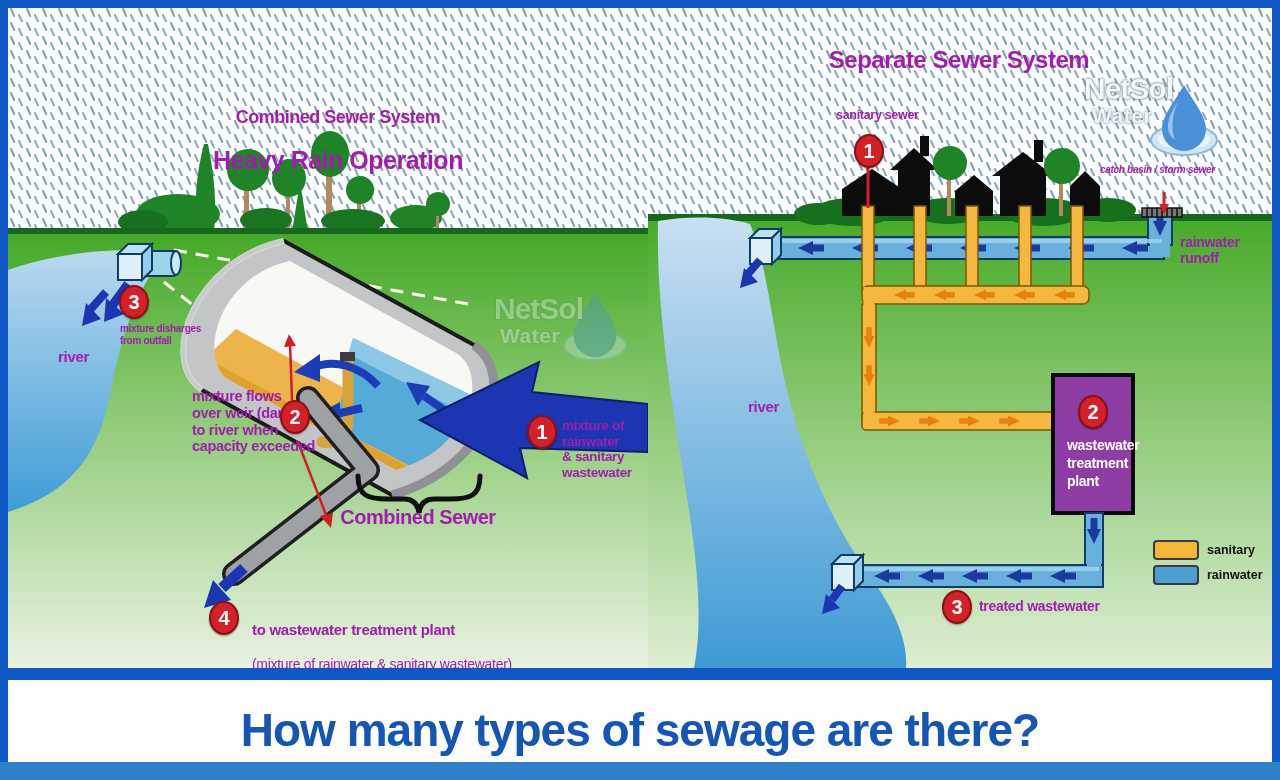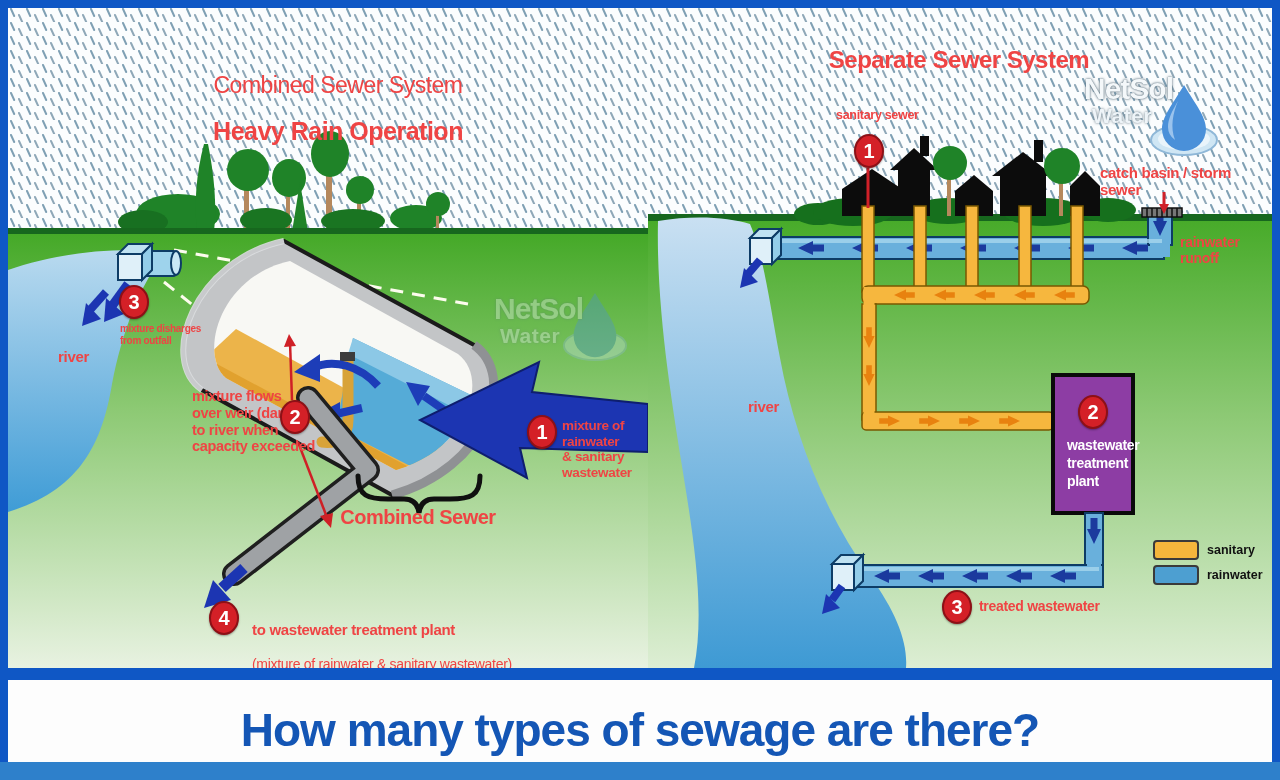--- a/index.html
+++ b/index.html
@@ -4,23 +4,23 @@
 <style>
   * { margin:0; padding:0; box-sizing:border-box; }
   body { font-family:"Liberation Sans","DejaVu Sans",sans-serif; background:#fff; }
   .frame { position:relative; width:1280px; height:780px; background:#0f57c5; overflow:hidden; }
   .art { position:absolute; left:8px; top:8px; width:1264px; height:660px; background:#fff; display:flex; }
   .panel { position:relative; height:660px; overflow:hidden; }
   .panel-left { width:640px; }
   .panel-right { width:624px; }
   .artsvg { position:absolute; left:0; top:0; }
 
-  .lbl { position:absolute; color:#ef4444; font-weight:bold; line-height:1.16; letter-spacing:-0.3px; white-space:pre-line; }
+  .lbl { position:absolute; color:#a21caf; font-weight:bold; line-height:1.16; letter-spacing:-0.3px; white-space:pre-line; }
   .title-block { text-align:center; }
-  .t1 { font-size:23px; font-weight:400; letter-spacing:-0.5px; }
+  .t1 { font-size:18px; font-weight:700; letter-spacing:-0.5px;margin-top:35px; }
   .t2 { font-size:25px; font-weight:800; letter-spacing:-0.5px; }
   .rtitle { font-size:24px; font-weight:800; letter-spacing:-0.5px; text-align:center; }
 
   .num { position:absolute; width:30px; height:34px; background:#d42027; border:2px solid #8d1016;
          border-radius:50%; color:#fff; font-weight:800; font-size:20px;
          display:flex; align-items:center; justify-content:center; box-shadow:0 1px 2px rgba(0,0,0,.35); }
 
   .s4-title { font-size:15px; font-weight:800; }
   .s4-sub { font-size:14px; font-weight:400; }
   .combined { font-size:20px; font-weight:800; text-align:center; letter-spacing:-0.5px; }
@@ -350,21 +350,21 @@
         </g>
 
         <line x1="220" y1="160" x2="220" y2="200" stroke="#d02028" stroke-width="3"></line>
       </svg>
 
       <div class="lbl rtitle" style="left:131px; top:38px; width:360px;">Separate Sewer System</div>
 
       <div class="lbl" style="left:188px; top:100px; font-size:12.5px;">sanitary sewer</div>
       <div class="num" style="left:206px; top:126px;">1</div>
 
-      <div class="lbl" style="left:452px; top:156px; font-size:15px;">catch basin / storm sewer</div>
+      <div class="lbl" style="left:452px; top:156px; font-size:10px;font-style:italic;">catch basin / storm sewer</div>
       <div class="lbl" style="left:532px; top:226px; font-size:14px;">rainwater
 runoff</div>
 
       <div class="lbl" style="left:100px; top:390px; font-size:15px;">river</div>
 
       <div class="num" style="left:430px; top:387px;">2</div>
       <div class="lbl wwt-text" style="left:419px; top:428px;">wastewater
 treatment
 plant</div>
 

